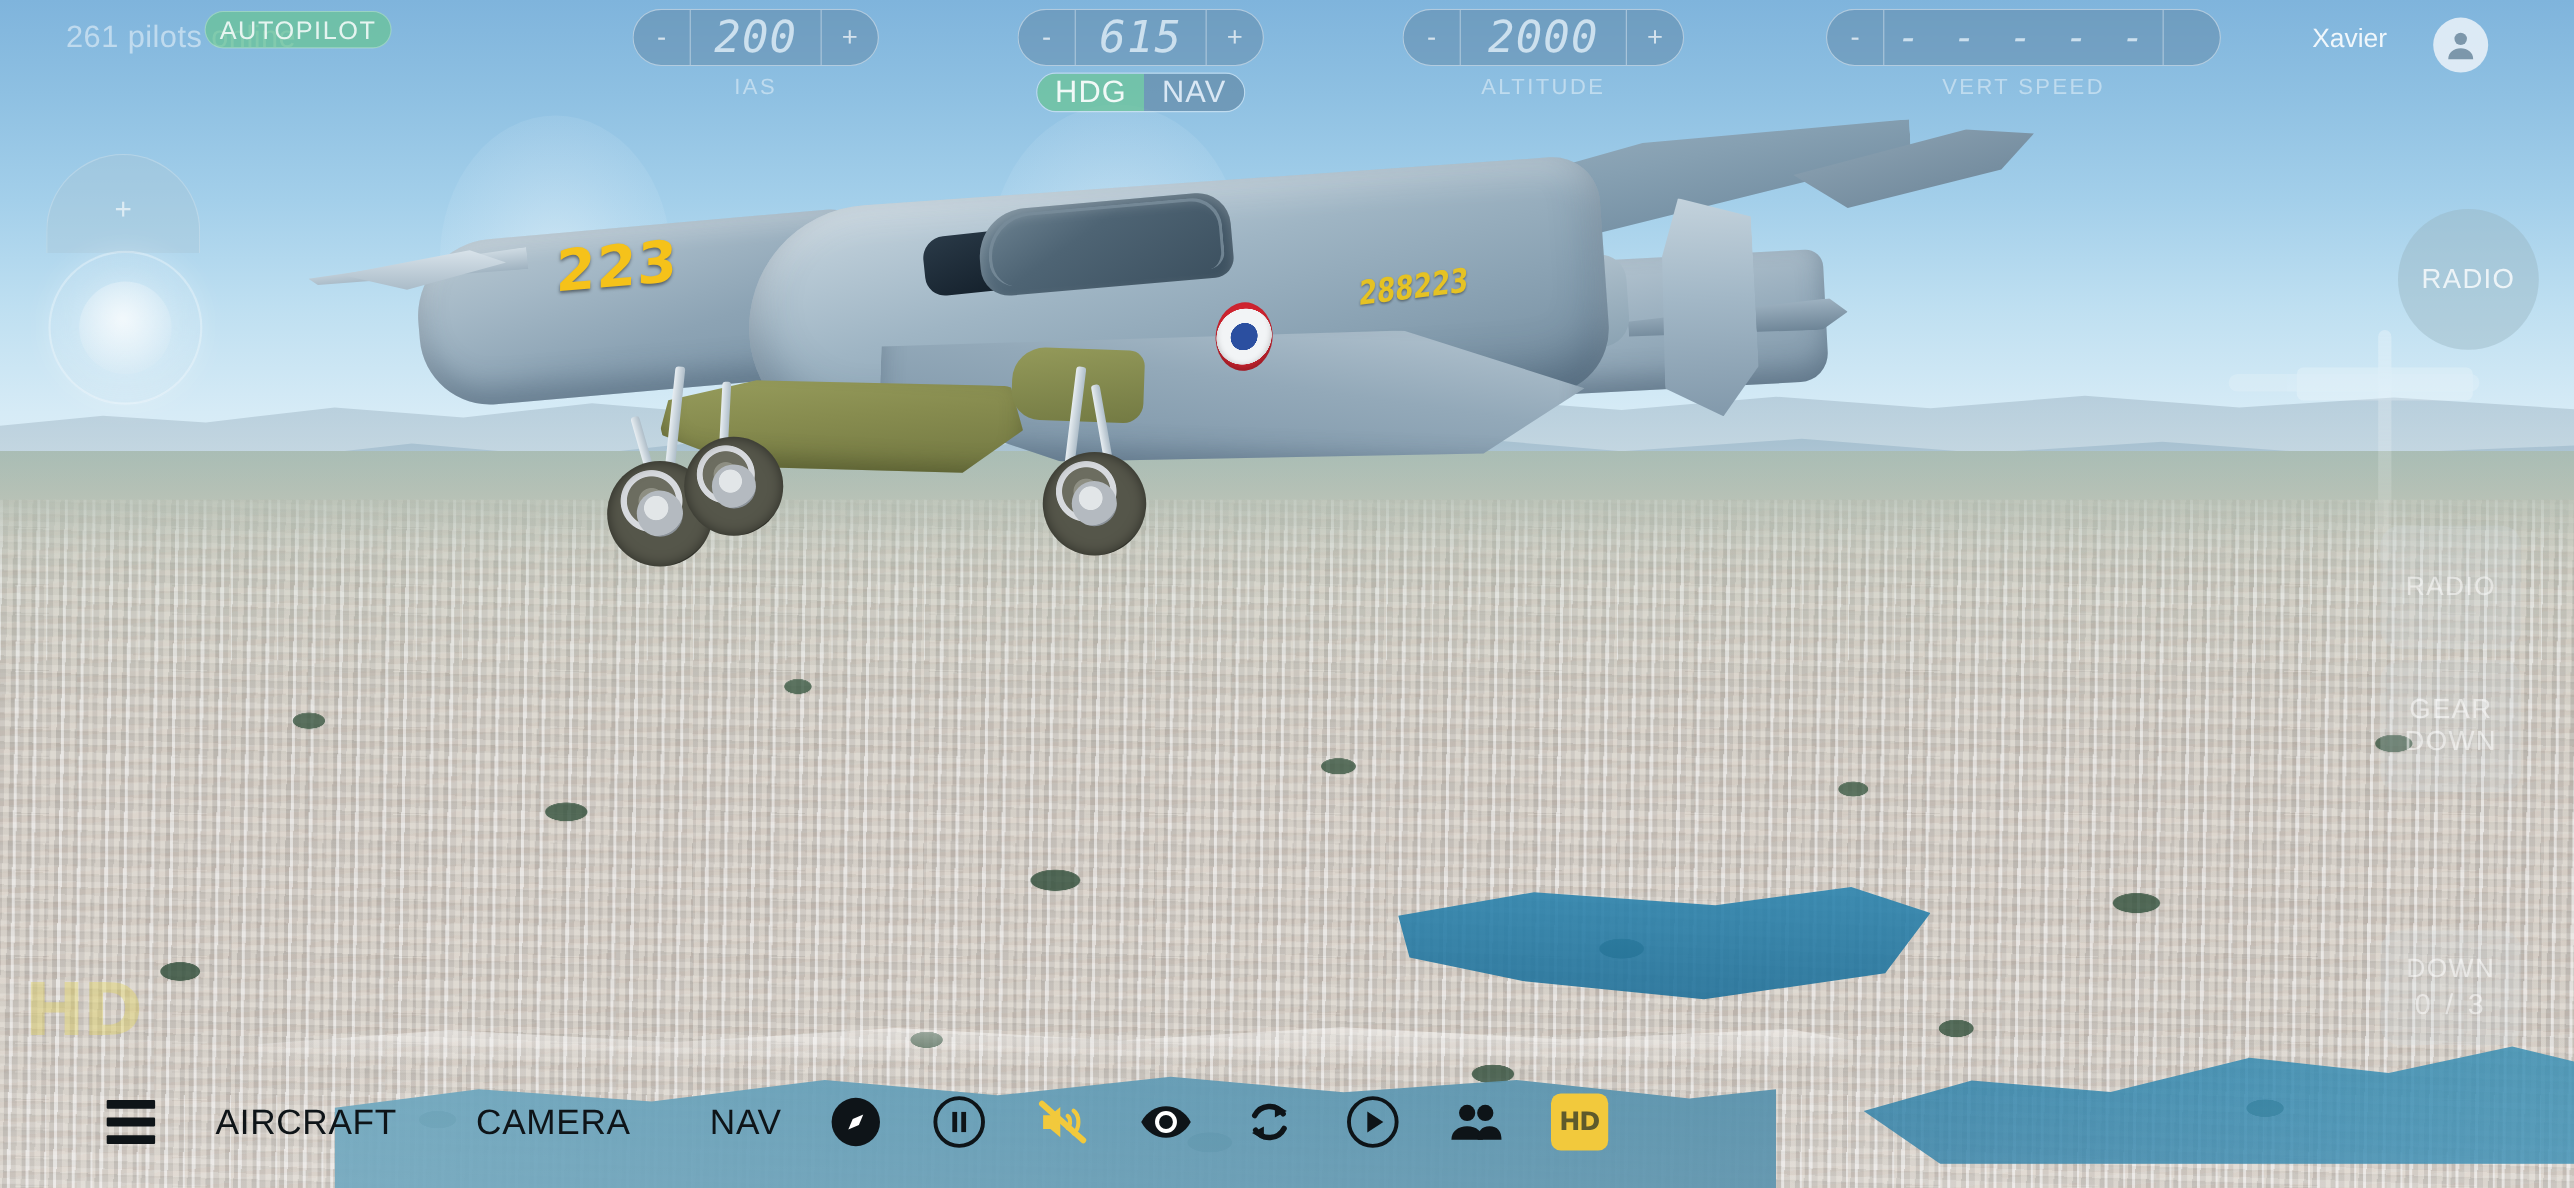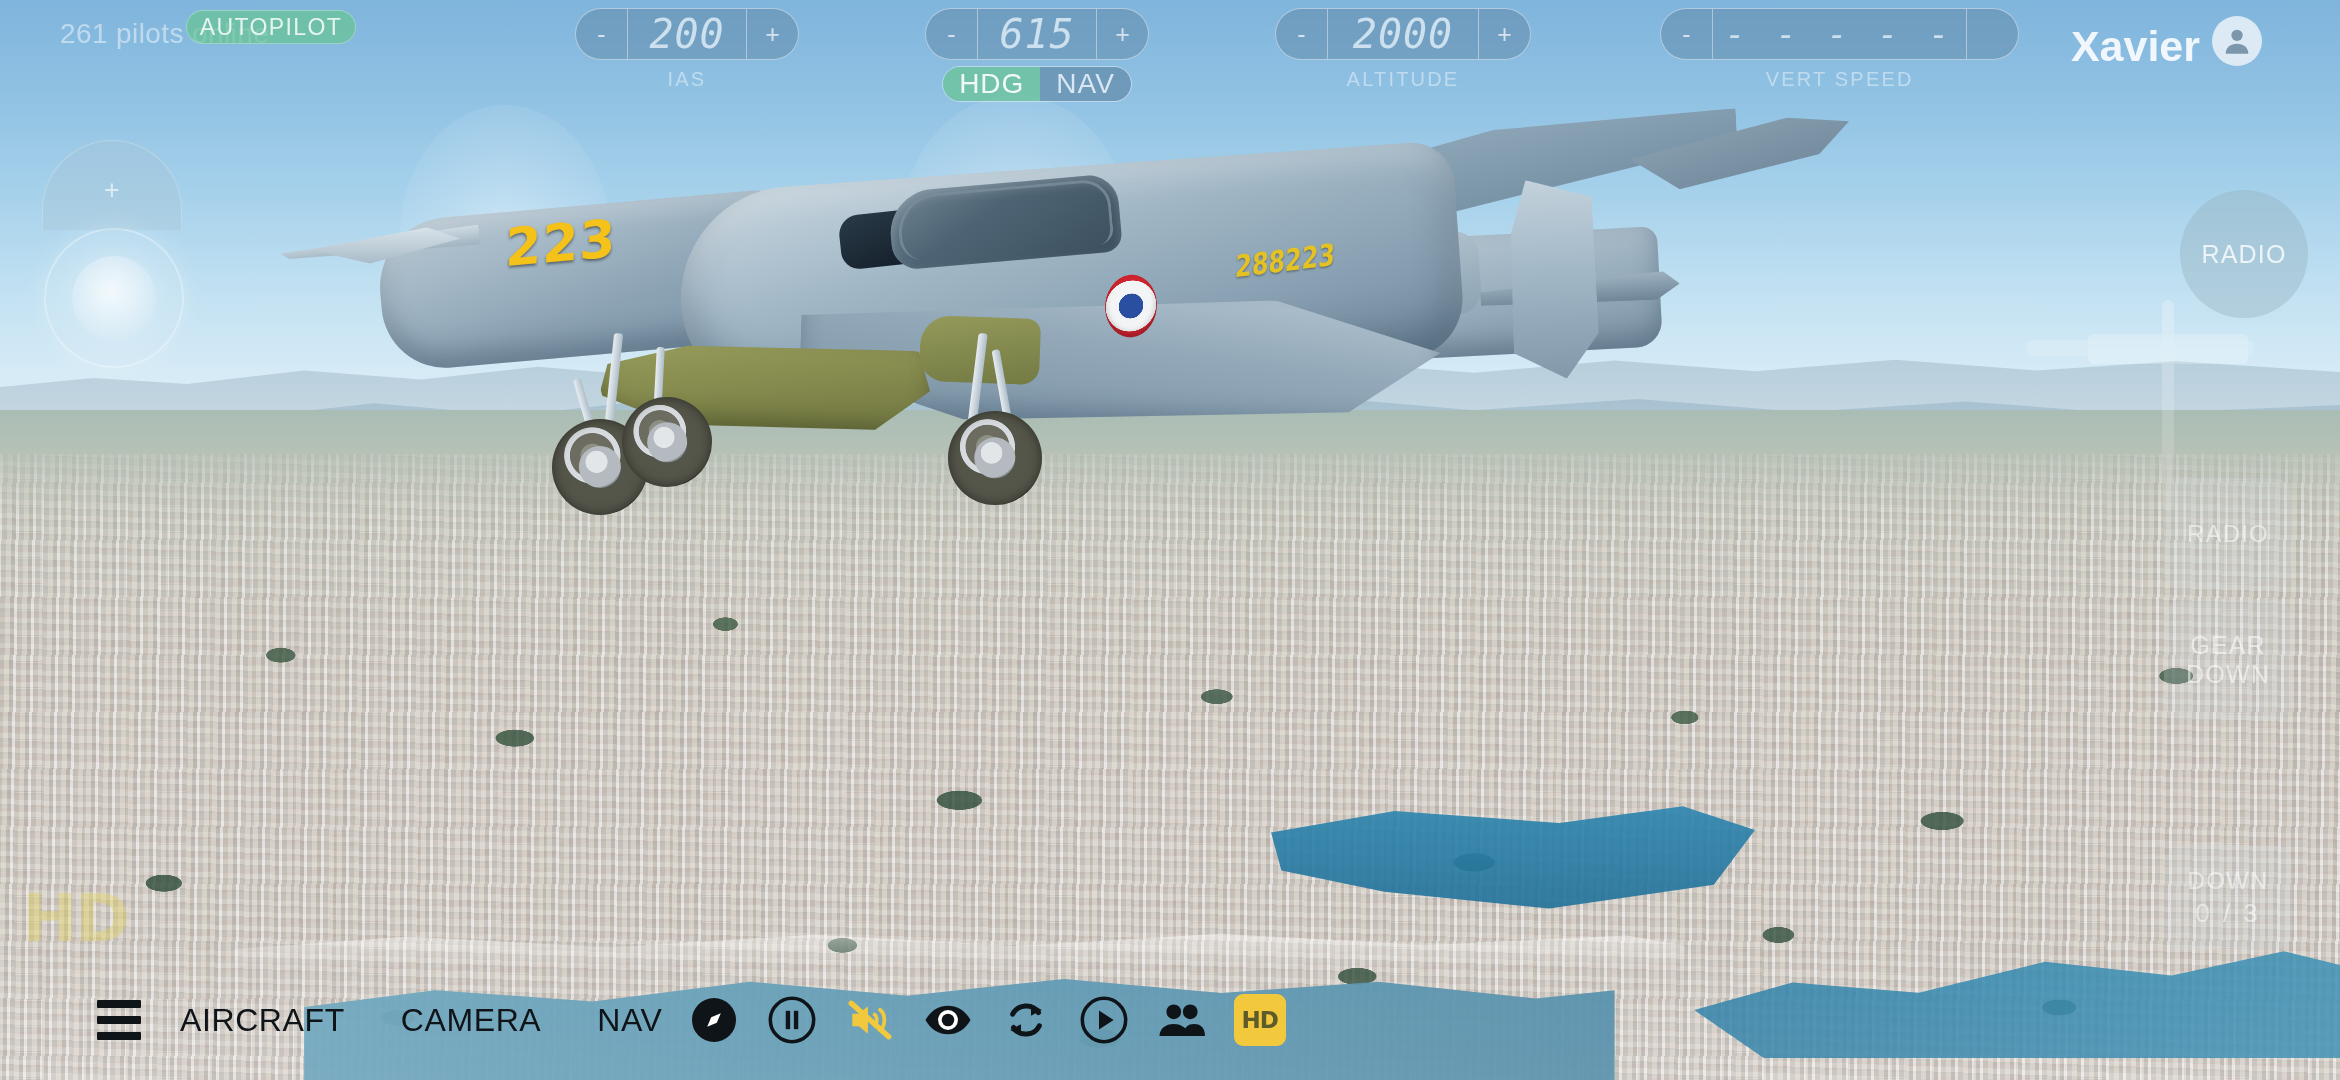--- a/index.html
+++ b/index.html
@@ -354,21 +354,21 @@
   }
   .hn {
     padding:0 16px; display:flex; align-items:center; justify-content:center;
     font-size:28px; letter-spacing:1px;
   }
   .hn.on  { background:rgba(104,196,148,.72); color:rgba(255,255,255,.90); }
   .hn.off { background:rgba(86,122,152,.55); color:rgba(226,238,248,.92); }
 
   
   .user-name {
-    right:140px; top:22px; color:rgba(255,255,255,.88); font-size:43px; font-weight:700;
+    right:170px; top:22px; color:rgba(255,255,255,.88); font-size:24px; font-weight:400;
   }
   .avatar {
     right:78px; top:16px; width:50px; height:50px; border-radius:50%;
     background:rgba(228,238,246,.92);
     display:flex; align-items:center; justify-content:center;
   }
 
   
   .radio-btn {
     right:32px; top:190px; width:128px; height:128px; border-radius:50%;
@@ -412,21 +412,21 @@
     letter-spacing:-2px;
   }
 
   
   .bottom-scrim {
     left:0; bottom:0; width:100%; height:150px;
     background:linear-gradient(to bottom, rgba(255,255,255,0), rgba(255,255,255,.10));
   }
   .bottom-bar {
     left:86px; bottom:18px; height:84px;
-    display:flex; align-items:center; gap:0px;justify-content:flex-end;
+    display:flex; align-items:center; gap:16px;justify-content:flex-end;
   }
   .bb-item {
     display:flex; align-items:center; justify-content:center;
     color:#0e1418; height:84px;
   }
   .bb-text {
     font-size:32px; font-weight:400; letter-spacing:.6px; padding:0 28px;
   }
   .hamburger { width:66px; display:flex; flex-direction:column; gap:8px;
                align-items:center; justify-content:center; }

